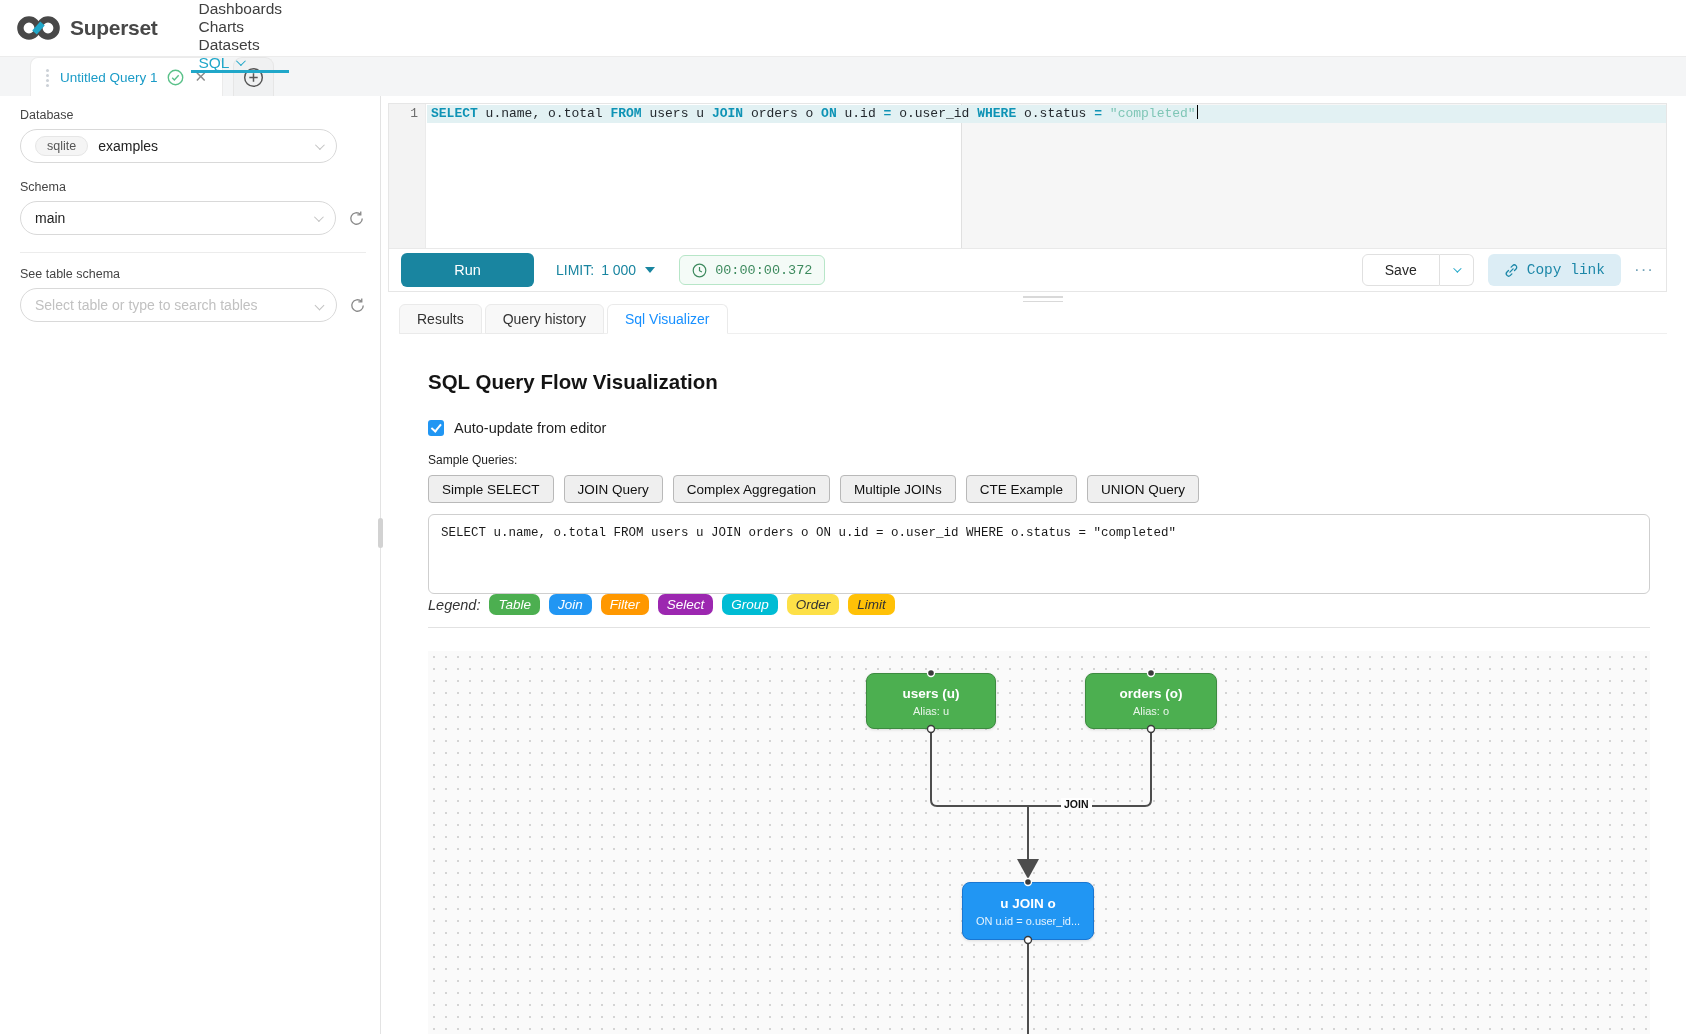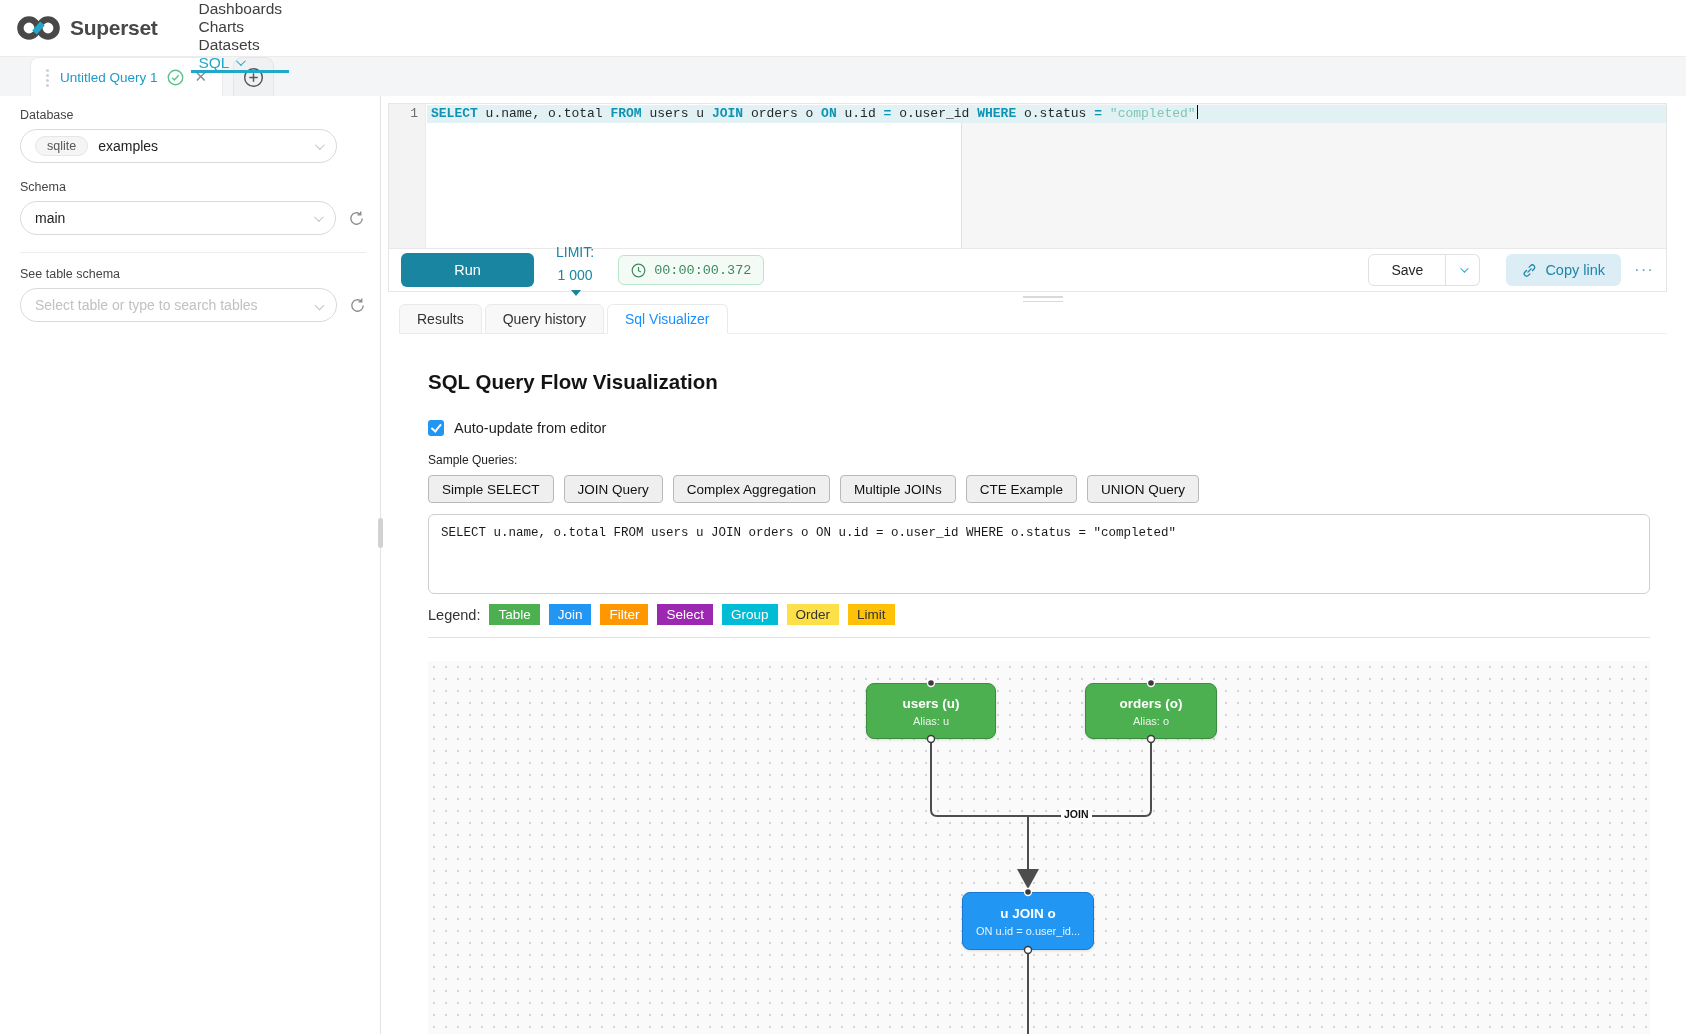--- a/index.html
+++ b/index.html
@@ -81,33 +81,33 @@
   .active-line { position:absolute; left:0; right:0; top:1px; height:18px; background:#e2f1f3; }
   .code-line { position:relative; padding-left:4px; line-height:19px; font-size:13px; white-space:pre; color:#24292e;}
   .tok-kw, .tok-op { color:#0e93b5; font-weight:bold; }
   .tok-str { color:#7fc6b6; }
   .cursor { display:inline-block; width:1.5px; height:14px; background:#000; vertical-align:-2px; margin-left:1px;}
 
   
   .ed-toolbar { height:43px; border-top:1px solid #e9e9e9; display:flex; align-items:center; padding:0 12px; }
   .run-btn { width:133px; height:34px; background:#1985a0; color:#fff; border:none; border-radius:6px;
     font-size:14.5px; font-family:inherit; cursor:pointer; }
-  .limit { display:flex; align-items:center; gap:7px; margin-left:22px; color:#1985a0; font-size:14px; cursor:pointer;flex-direction:column;}
+  .limit { display:flex; align-items:center; gap:7px; margin-left:22px; color:#1985a0; font-size:14px; cursor:pointer;}
   .limit-caret { width:0; height:0; border-left:5px solid transparent; border-right:5px solid transparent;
     border-top:6px solid #1985a0; margin-left:2px; }
   .timer { display:flex; align-items:center; gap:8px; margin-left:24px; height:30px; padding:0 12px;
     border:1px solid #b7e6c8; background:#f4fbf7; border-radius:6px; color:#3d8a5e; font-size:13.5px; }
   .tb-spacer { flex:1; }
   .save-btn { height:32px; padding:0 22px; background:#fff; border:1px solid #e0e0e0;
     border-radius:6px 0 0 6px; font-size:14px; font-family:inherit; color:#262626; cursor:pointer; }
   .save-caret-btn { height:32px; width:34px; background:#fff; border:1px solid #e0e0e0; border-left:none;
     border-radius:0 6px 6px 0; cursor:pointer; display:flex; align-items:center; justify-content:center; }
   .save-caret-btn .chev { border-color:#20a7c9; width:6px; height:6px; }
-  .copy-btn { margin-left:26px; height:32px; padding:0 16px; background:#dcedf5; border:none; border-radius:6px;
-    color:#1c87a8; font-size:14.5px; font-family:Liberation Sans, sans-serif; display:flex; align-items:center; gap:8px; cursor:pointer;}
+  .copy-btn { margin-left:14px; height:32px; padding:0 16px; background:#dcedf5; border:none; border-radius:6px;
+    color:#1c87a8; font-size:14.5px; font-family:Liberation Mono, monospace; display:flex; align-items:center; gap:8px; cursor:pointer;}
   .more-btn { margin-left:13px; border:none; background:none; color:#74a3b8; font-size:17px;
     letter-spacing:1px; cursor:pointer; }
 
   
   .south { margin-top:12px; padding-left:11px; position:relative; }
   .h-drag { position:absolute; top:-8px; left:635px; width:40px; cursor:row-resize; }
   .h-drag div { height:1.5px; background:#d9d9d9; margin-bottom:3px; }
   .rtabs { display:flex; gap:3px; border-bottom:1px solid #efefef; }
   .rtab { height:30px; display:flex; align-items:center; padding:0 17px; background:#f8f8f8;
     border:1px solid #eaeaea; border-radius:6px 6px 0 0; margin-bottom:-1px; font-size:14px; color:#333;
@@ -122,22 +122,22 @@
     justify-content:center; }
   .cb::after { content:""; width:4px; height:8px; border:solid #fff; border-width:0 2px 2px 0;
     transform:rotate(40deg) translate(-0.5px,-1px); }
   .samples-label { margin-top:17px; font-size:12px; color:#222; }
   .sample-btns { margin-top:8px; display:flex; gap:10px; }
   .sample-btns button { height:28px; padding:0 13px; background:#efefef; border:1px solid #b9b9b9;
     border-radius:4px; font-size:13.5px; font-family:inherit; color:#111; cursor:pointer; }
   .query-box { margin:11px 17px 0 0; width:1222px; height:80px; border:1px solid #cfcfcf; border-radius:6px;
     padding:9px 12px; font-size:12.5px; color:#1b1b1b; resize:none; outline:none; line-height:1.5;
     font-family:"Liberation Mono","DejaVu Sans Mono",monospace; display:block; }
-  .legend-row { margin-top:10px; display:flex; align-items:center; gap:9px; font-size:14.5px; color:#333; }
-  .badge { padding:3px 9px; border-radius:0; font-size:13.5px; }
+  .legend-row { display:flex; align-items:center; gap:9px; font-size:14.5px; color:#333;font-style:italic; }
+  .badge { padding:3px 9px; border-radius:7px; font-size:13.5px; }
   .viz-divider { border:none; border-top:1px solid #e2e2e2; margin:12px 17px 0 0; }
 
   
   .flow-canvas { position:relative; margin:23px 17px 0 0; width:1222px; height:400px; background:#fafafa;
     background-image:radial-gradient(#d4d4d4 1px, transparent 1.2px); background-size:12px 12px; overflow:hidden;}
   .flow-node { position:absolute; border:1.5px solid; border-radius:8px; color:#fff; text-align:center;
     display:flex; flex-direction:column; justify-content:center; gap:4px; z-index:2; cursor:grab;
     box-shadow:0 1px 3px rgba(0,0,0,0.12); }
   .flow-node .nt { font-size:13.5px; font-weight:bold; }
   .flow-node .ns { font-size:11px; opacity:0.88; }

